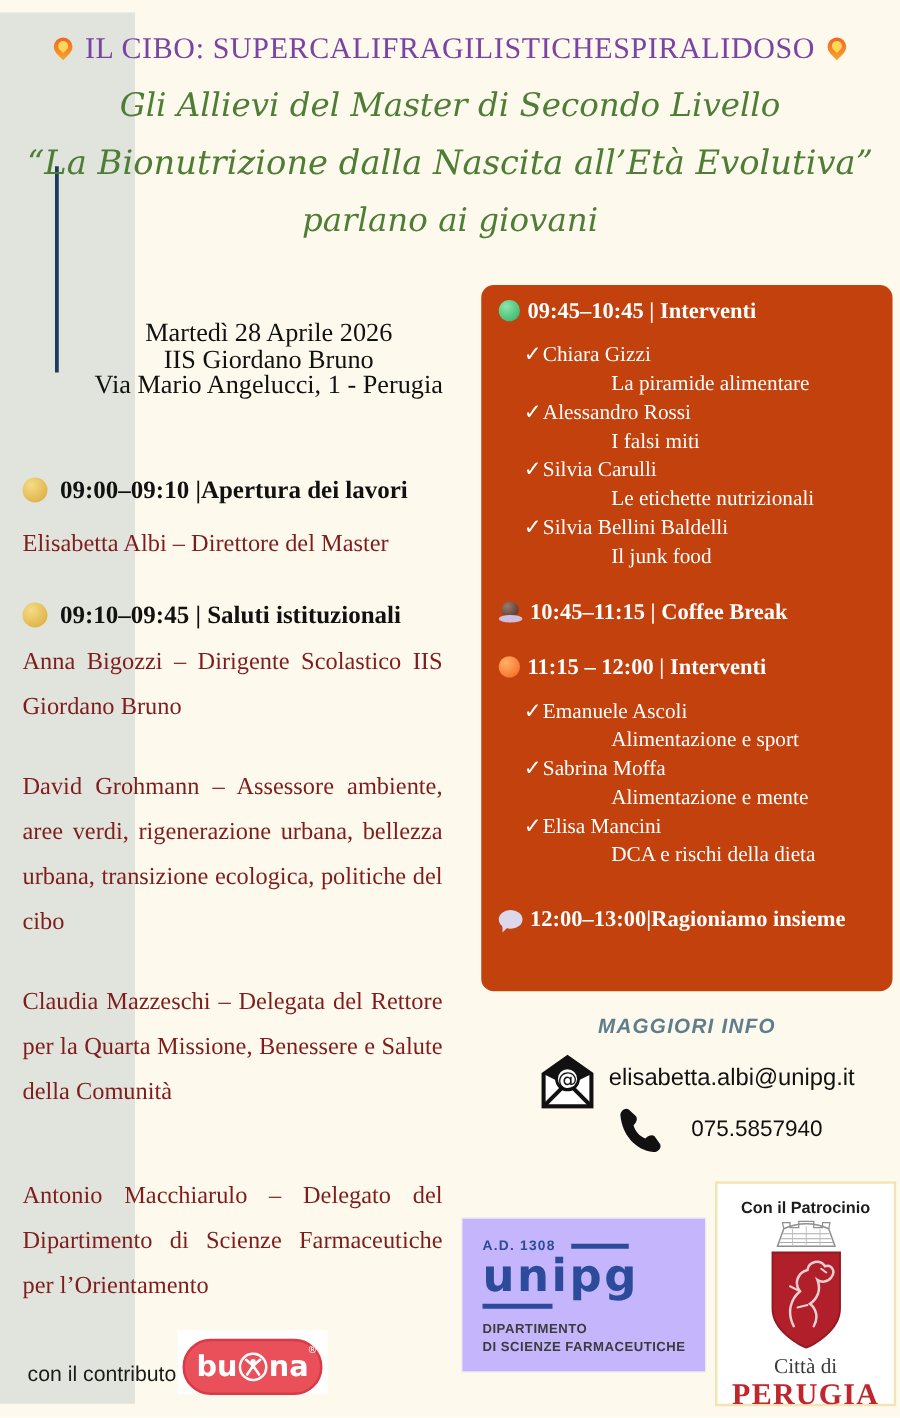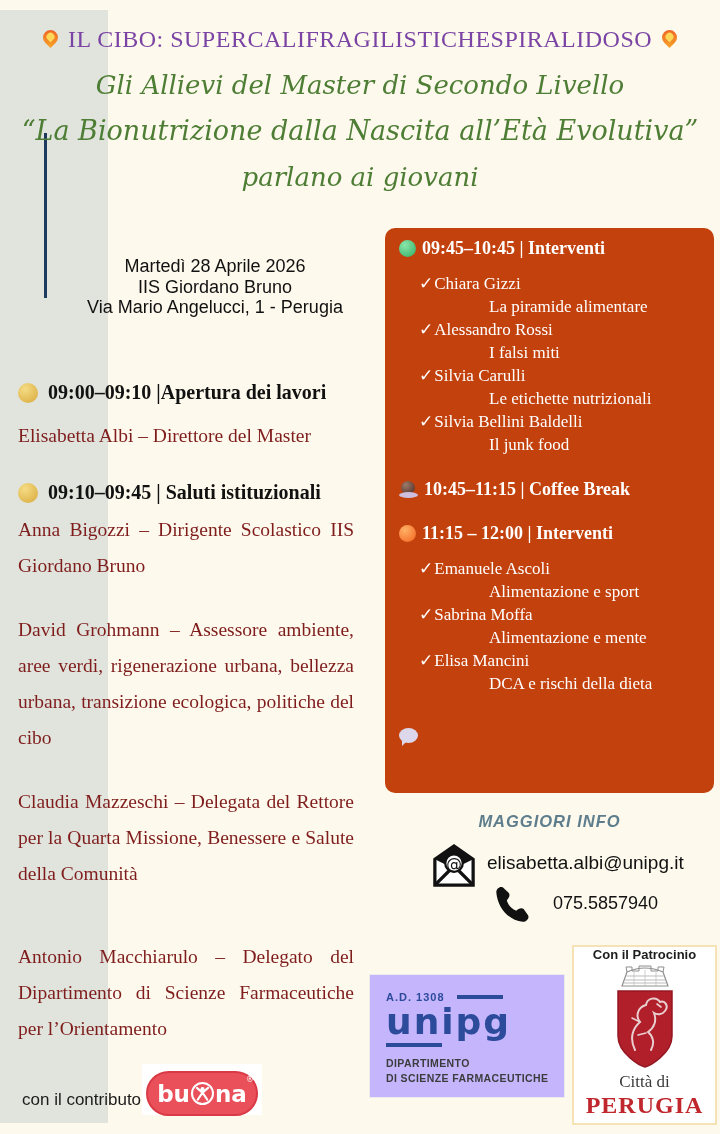--- a/index.html
+++ b/index.html
@@ -19,21 +19,21 @@
 
   
   .script{position:absolute;left:0;width:720px;text-align:center;color:#4e7d35;
           font-family:cursive,"DejaVu Serif",serif;font-style:italic;}
   .s1{top:70px;font-size:26px;}
   .s2{top:115px;font-size:27px;}
   .s3{top:162px;font-size:26px;}
 
   
   .datebox{position:absolute;left:55px;top:256px;width:320px;text-align:center;
-           font-family:Liberation Sans, sans-serif;font-size:18px;line-height:20.5px;color:#111;}
+           font-family:Liberation Serif, serif;font-size:21px;line-height:20.5px;color:#111;}
 
   
   .sched-h{position:absolute;left:18px;font-weight:700;font-size:20px;color:#111;white-space:nowrap;}
   .h1{top:381px;} .h2{top:481px;}
   .sphere{display:inline-block;width:20px;height:20px;border-radius:50%;vertical-align:-4px;margin-right:10px;}
   .gold{background:radial-gradient(circle at 35% 30%,#f5dc85,#d8a83a);}
   .para{position:absolute;left:18px;width:336px;font-size:19.5px;line-height:36px;
         text-align:justify;color:#7f1d1d;}
   .p1{top:418px;text-align:left;}
   .p2{top:512px;} .p3{top:612px;} .p4{top:784px;} .p5{top:915px;margin-top:24px;}
@@ -80,21 +80,21 @@
   .ad-line{width:46px;height:4px;background:#2d4b9b;}
   .unipg-name{color:#2d4b9b;font-size:36px;font-weight:700;letter-spacing:2px;line-height:1.05;
               font-family:"DejaVu Sans",sans-serif;}
   .unipg-underline{width:56px;height:4px;background:#2d4b9b;margin-top:2px;}
   .dept{margin-top:9px;font-size:10.5px;font-weight:600;color:#3c3c3c;letter-spacing:.4px;line-height:15px;}
 
   
   .perugia{position:absolute;left:572px;top:945px;width:145px;height:180px;background:#fff;
            border:2px solid #f5e3b5;box-sizing:border-box;text-align:center;
            font-family:"Liberation Sans",sans-serif;}
-  .patro{font-size:13px;font-weight:700;color:#1c1c1c;}
+  .patro{margin-top:11px;font-size:13px;font-weight:700;color:#1c1c1c;}
   .crown{display:block;margin:2px auto 0 auto;}
   .shield{display:block;margin:0 auto;}
   .citta{font-family:"Liberation Serif",serif;font-size:17px;color:#3a3a3a;margin-top:2px;}
   .perugia-name{font-family:"Liberation Serif",serif;font-size:24px;font-weight:700;
                 color:#c0272d;letter-spacing:1px;}
 
   
   .contrib{position:absolute;left:22px;top:1090px;font-family:"Liberation Sans",sans-serif;
            font-size:17px;color:#1c1c1c;}
   .buona-box{position:absolute;left:142px;top:1064px;width:120px;height:51px;background:#fff;}
@@ -174,21 +174,21 @@
         <div class="talk-topic">Alimentazione e sport</div>
         <div class="talk-name"><span class="chk">✓</span><span>Sabrina Moffa</span></div>
         <div class="talk-topic">Alimentazione e  mente</div>
         <div class="talk-name"><span class="chk">✓</span><span>Elisa Mancini</span></div>
         <div class="talk-topic">DCA e rischi della dieta</div>
       </div>
     </div>
 
     <div class="session t4">
       <div class="session-h">
-        <span class="balloon"></span>
+        <span class="balloon"></span><span>12:00–13:00|Ragioniamo insieme</span>
       </div>
     </div>
 
   </div>
 
   <div class="info-h">MAGGIORI INFO</div>
 
   <span class="mail-icon">
     <svg width="46" height="44" viewBox="0 0 24 23">
       <path d="M2 8.5 L12 1.5 L22 8.5 V22 H2 Z" fill="#ffffff" stroke="#111" stroke-width="1.7"></path>

